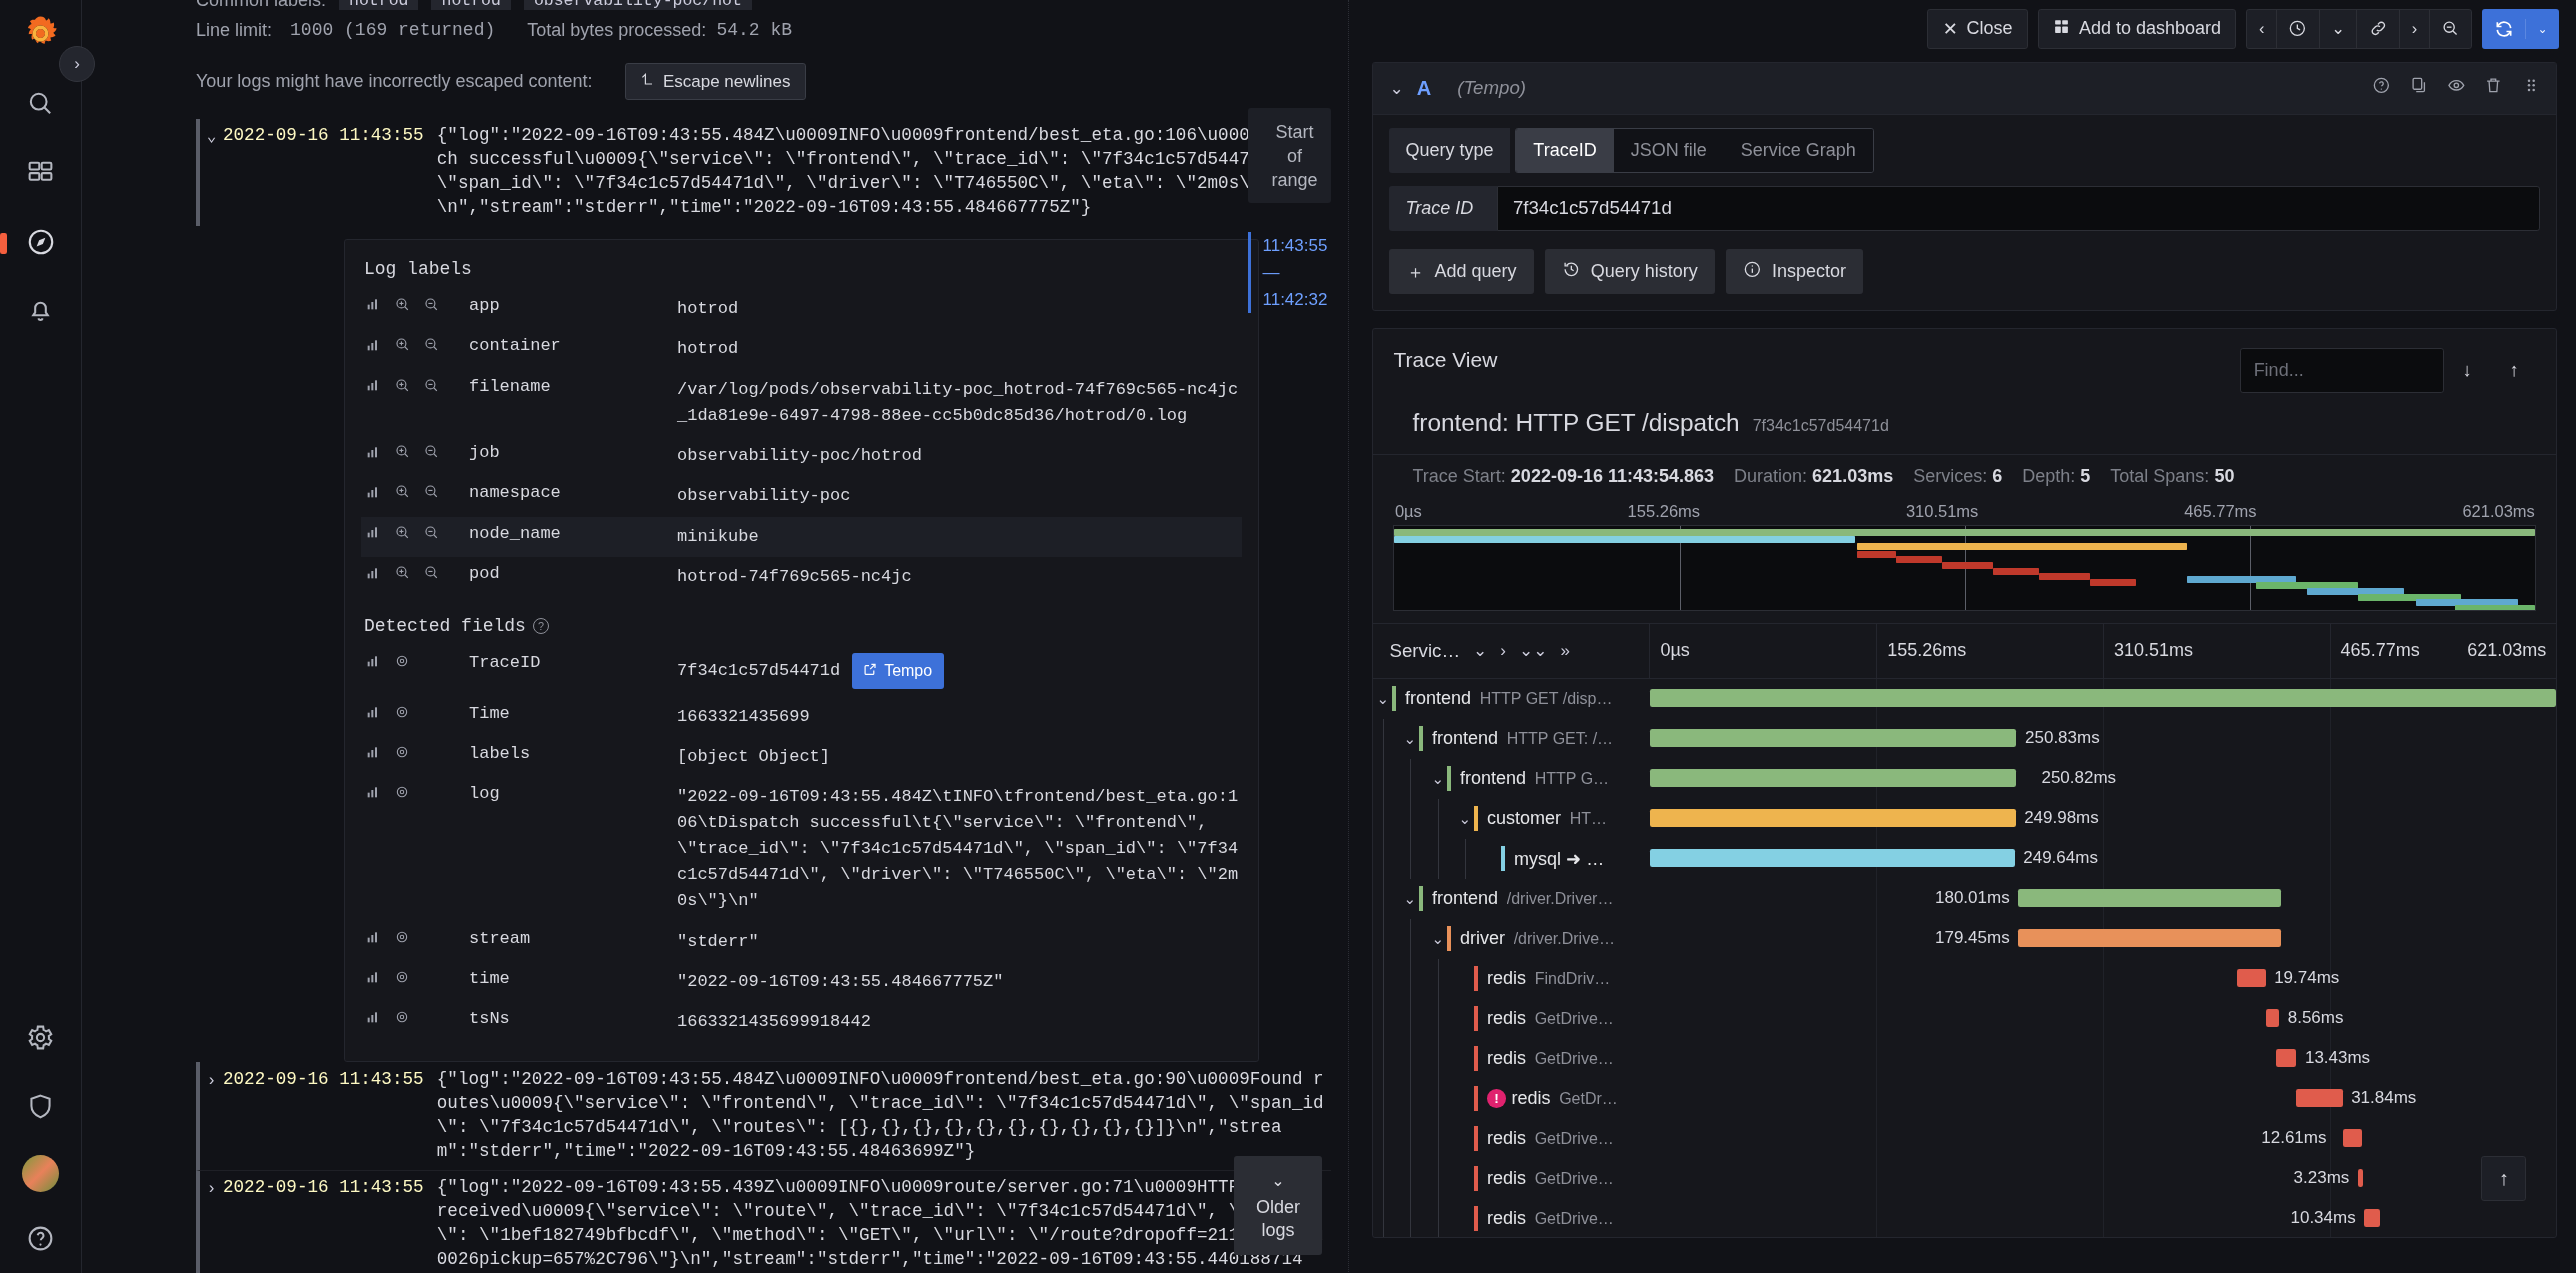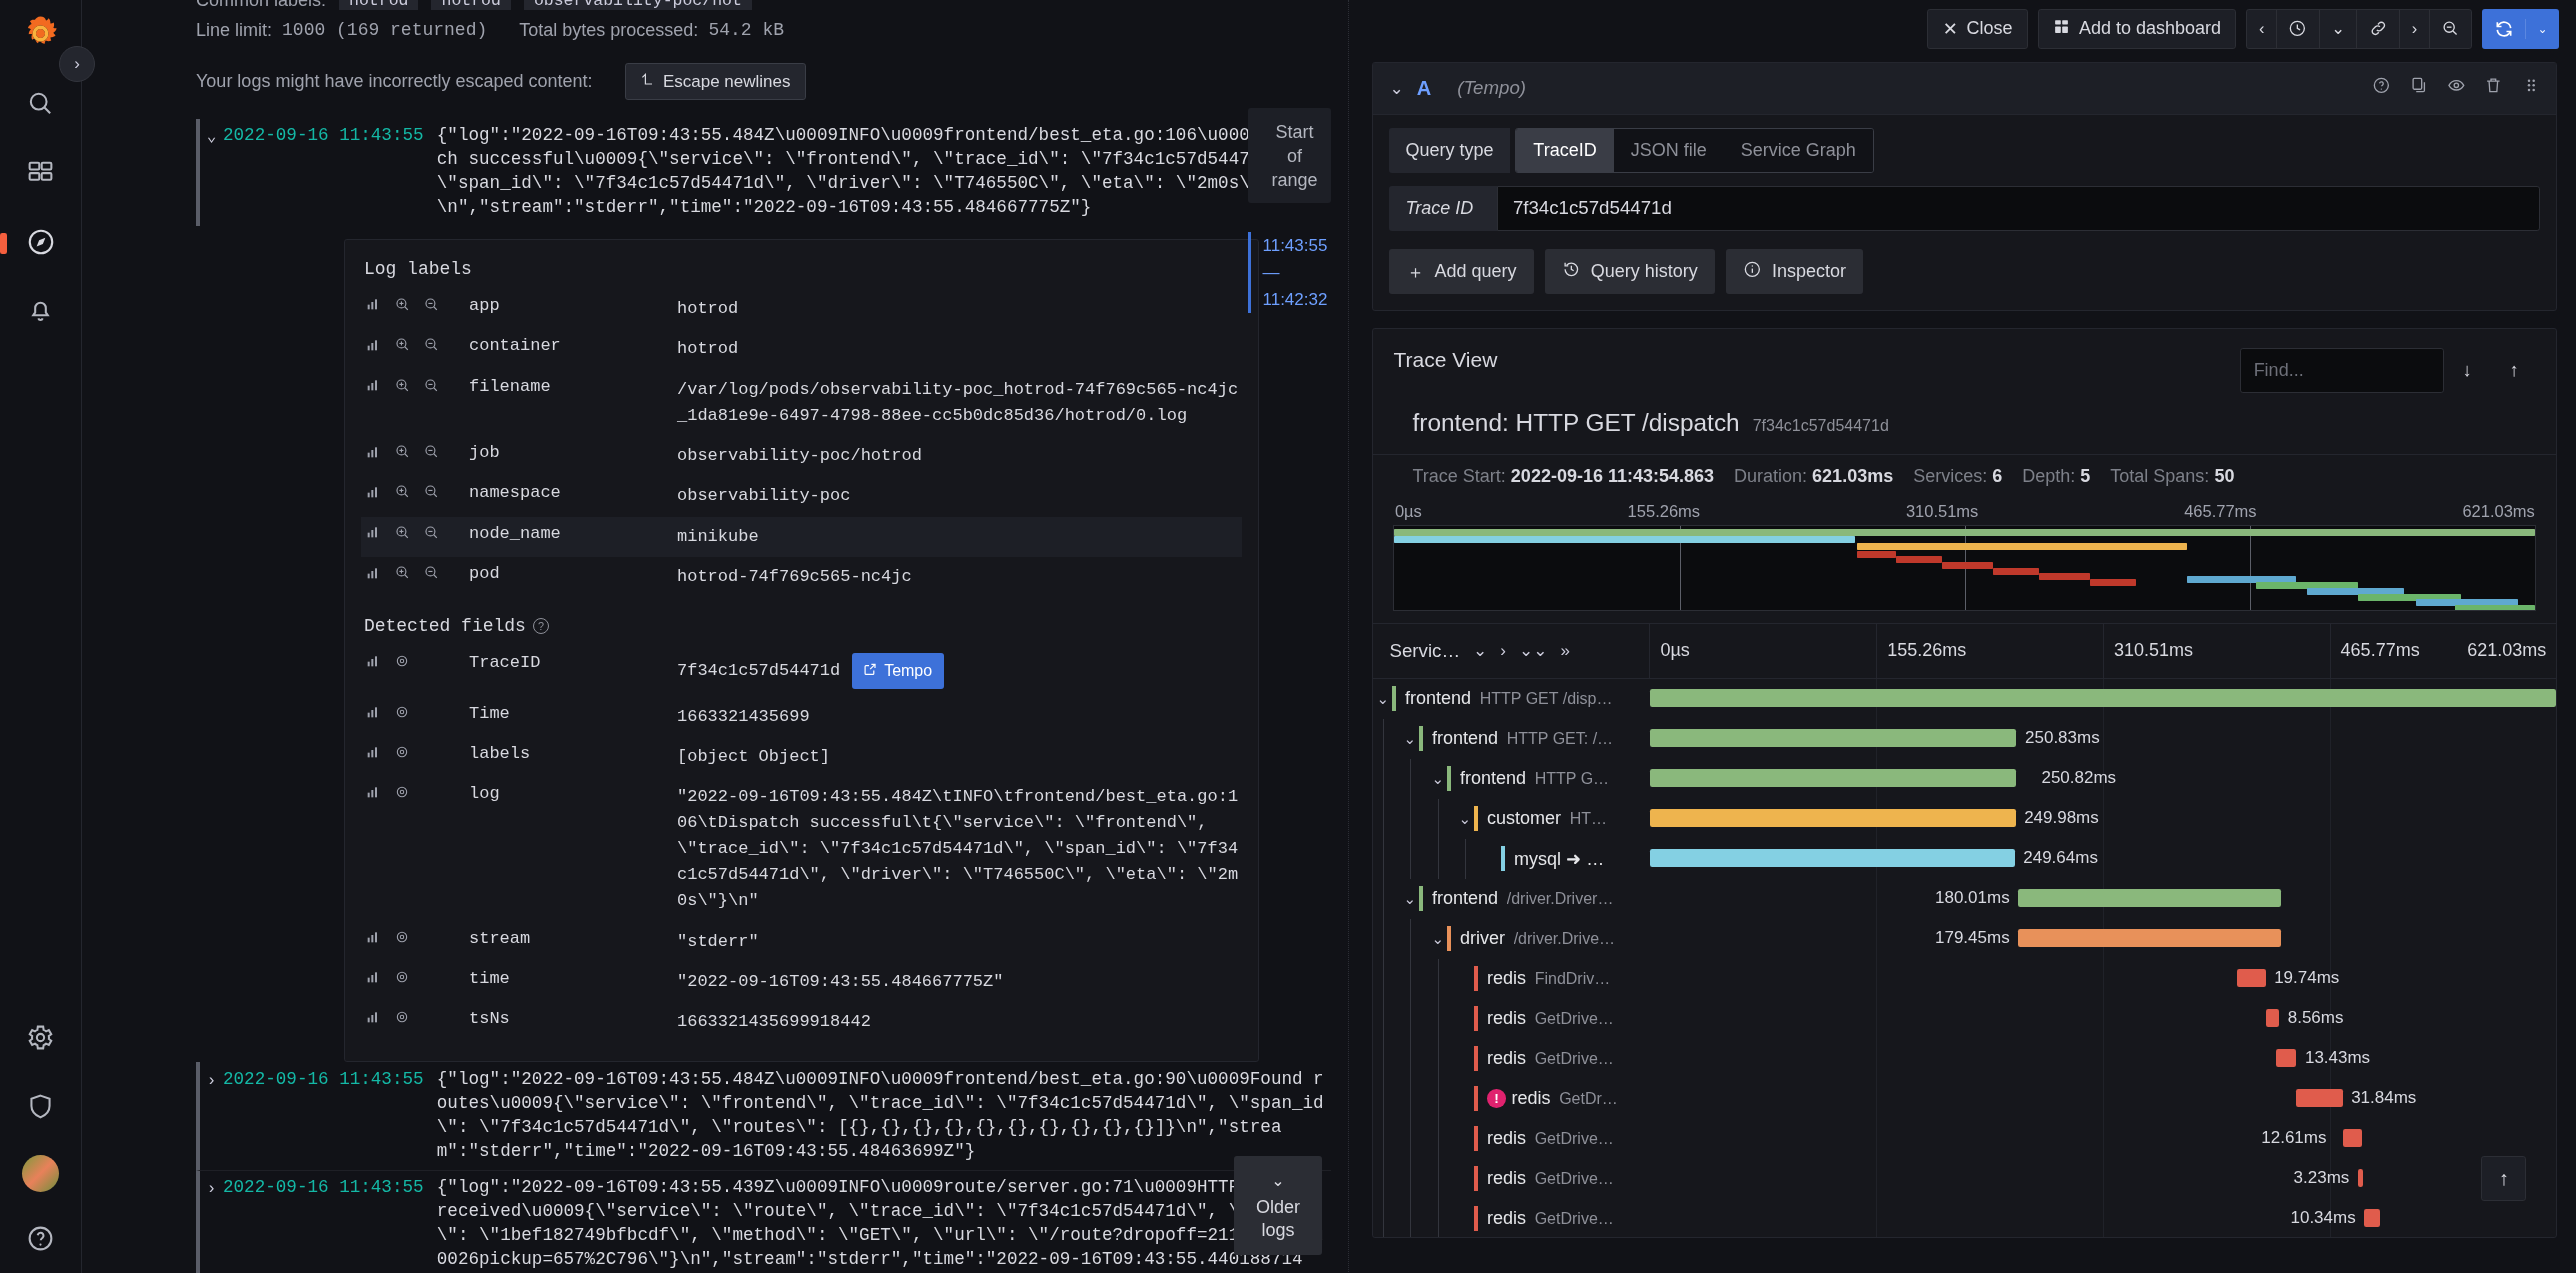--- a/index.html
+++ b/index.html
@@ -90,21 +90,21 @@
     padding: 4.3px 0 7.2px 0;
     font-family: "Liberation Mono", monospace;
     font-size: 17.6px; line-height: 24px;
   }
   .log-entry + .log-entry { border-top: 0.7px solid #1f2026; }
   .log-caret {
     width: 23px; flex: 0 0 23px; text-align: center;
     color: #ccccdc; font-size: 16px; padding-top: 2.2px; user-select:none;
   }
   .log-ts {
-    flex: 0 0 208px; color: #14b8a6; white-space: nowrap;
+    flex: 0 0 208px; color: #fef9c3; white-space: nowrap;
   }
   .log-body {
     flex: 1; color: #d8d9e0; word-break: break-all;
     padding-left: 5.8px;
   }
 
   
   .log-detail {
     margin: 13px 0 0 148px; margin-right: 72px;
     background: #16171c; border: 0.7px solid #24262e; border-radius: 2.9px;
@@ -453,21 +453,21 @@
         <div class="meta-row r0">
           <span style="display:flex;align-items:center;gap:13px;">
             <span>Common labels:</span>
             <span class="meta-chip">hotrod</span>
             <span class="meta-chip">hotrod</span>
             <span class="meta-chip">observability-poc/hot</span>
           </span>
         </div>
 
         <div class="meta-row r1">
-          <span style="display:flex;gap:10px;">
+          <span style="display:flex;gap:18px;">
             <span>Line limit:</span>
             <span style="font-family:'Liberation Mono',monospace;">1000 (169 returned)</span>
           </span>
           <span style="display:flex;gap:10px;">
             <span>Total bytes processed:</span>
             <span style="font-family:'Liberation Mono',monospace;">54.2 kB</span>
           </span>
         </div>
 
         <div class="meta-row r2">

